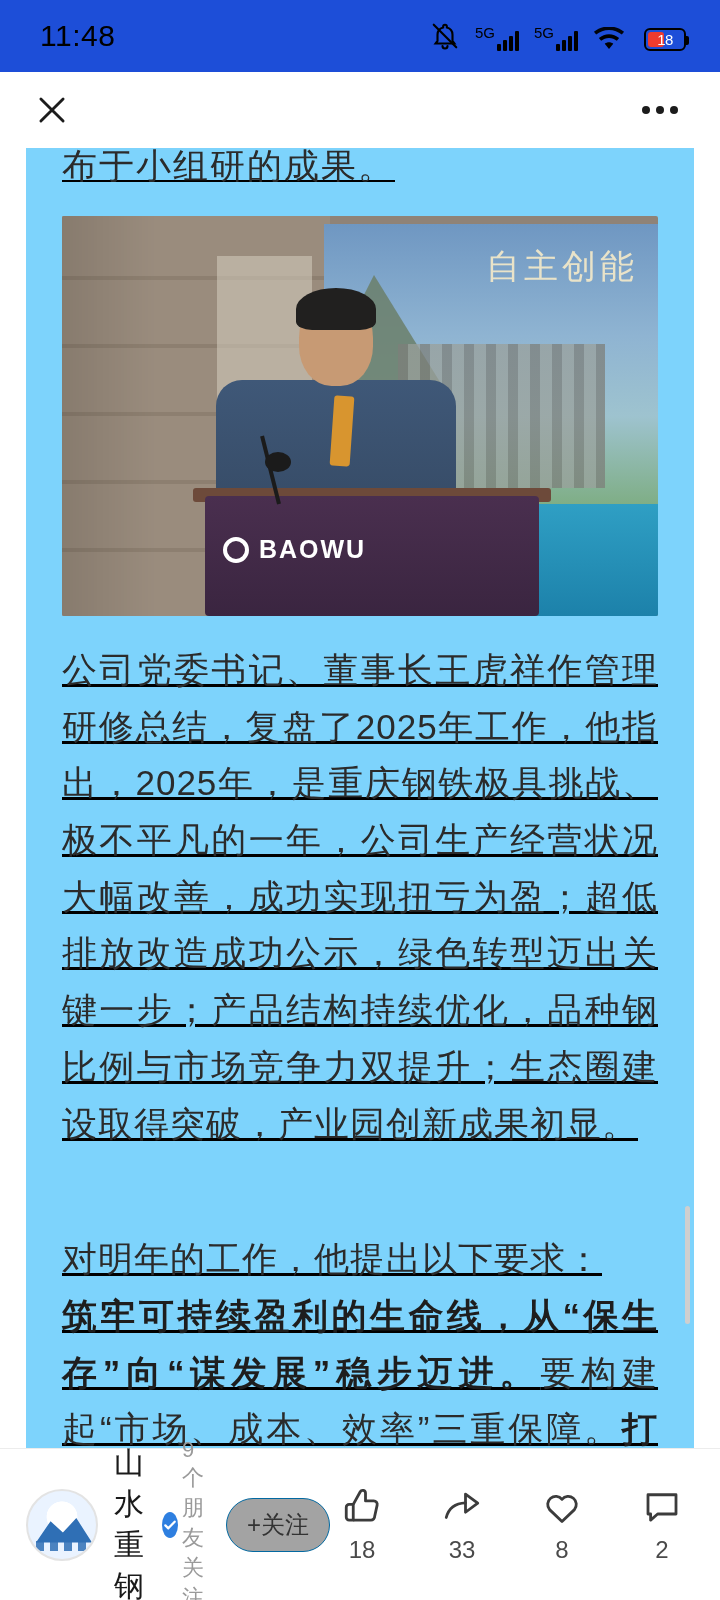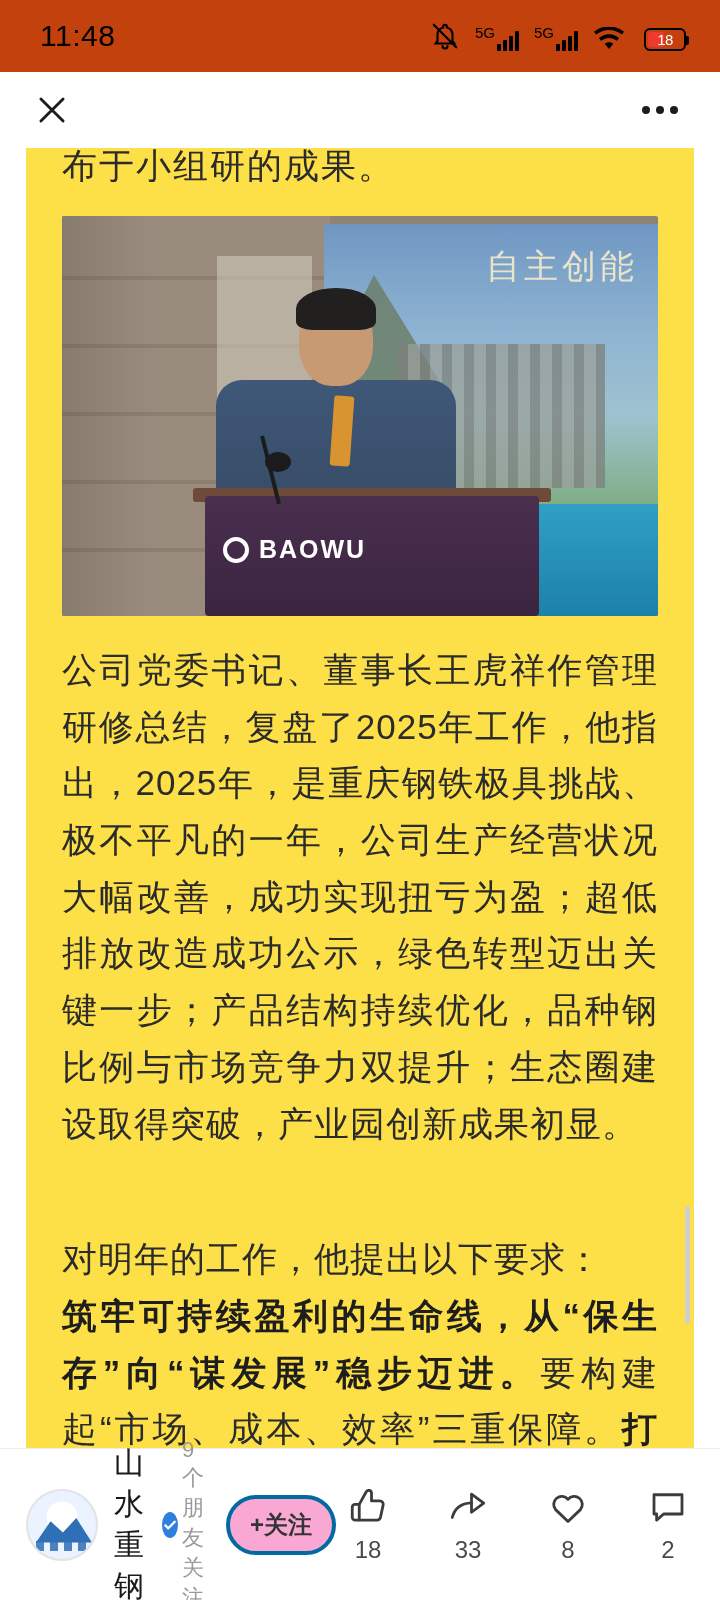--- a/index.html
+++ b/index.html
@@ -10,21 +10,21 @@
     font-family: "Liberation Sans", "DejaVu Sans", sans-serif;
     overflow: hidden;
     position: relative;
   }
 
   
   .statusbar {
     height: 72px;
     display: flex; align-items: center; justify-content: space-between;
     padding: 0 34px 0 40px;
-    background: #c2410c;
+    background: #1d4ed8;
   }
   .status-time {
     font-size: 30px; color: #000; letter-spacing: 0.5px;
     font-family: "Liberation Sans", sans-serif;
   }
   .status-icons { display: flex; align-items: flex-end; gap: 15px; }
   .si { display: flex; align-items: flex-end; }
   .mute-icon svg { display: block; }
   .net-group { display: flex; align-items: flex-end; gap: 2px; }
   .net-label { font-size: 15px; color: #000; line-height: 1; margin-bottom: 11px; }
@@ -59,22 +59,23 @@
   }
   .nav-close { width: 52px; height: 52px; display:flex; align-items:center; justify-content:center; cursor: pointer; }
   .nav-more { width: 52px; height: 52px; display:flex; align-items:center; justify-content:center; gap: 6px; cursor: pointer; }
   .nav-more i { width: 8px; height: 8px; border-radius: 50%; background: #1c1c1c; display:block; }
 
   
   .article {
     position: absolute;
     left: 26px; right: 26px;
     top: 148px; bottom: 152px;
-    background: #fde047;
+    background: #7dd3fc;
     overflow: hidden;
+    text-decoration: underline;
   }
   .art-inner { padding: 0 36px; }
   .clipped-line {
     font-size: 35px; color: #2b2b2b; line-height: 1.0;
     height: 34px; overflow: hidden; margin: 0; padding-top: 0;
     letter-spacing: 2px;
     font-family: "Liberation Sans", sans-serif;
   }
   .hero {
     margin-top: 34px;
@@ -208,25 +209,24 @@
   .acct-name-row { display: flex; align-items: center; gap: 8px; }
   .acct-name { font-size: 30px; color: #1a1a1a; font-family: "Liberation Sans", sans-serif; }
   .verified {
     width: 26px; height: 26px; border-radius: 50%; background: #2e7fe0;
     display:flex; align-items:center; justify-content:center;
   }
   .verified svg { display:block; }
   .acct-sub { font-size: 22px; color: #9a9a9a; font-family: "Liberation Sans", sans-serif; }
   .follow-btn {
     margin-left: 22px;
-    border: 4px solid #0369a1; border-radius: 34px;
-    padding: 10px 20px; font-size: 24px; color: #333; background: #f9a8d4;
+    border: 1px solid #0369a1; border-radius: 34px;
+    padding: 10px 20px; font-size: 24px; color: #333; background: #a3a3a3;
     white-space: nowrap; cursor: pointer;
     font-family: "Liberation Sans", sans-serif;
-    font-weight: bold;
   }
   .actions { margin-left: auto; display: flex; align-items: center; gap: 36px; }
   .action { display: flex; flex-direction: column; align-items: center; gap: 4px; cursor: pointer; width: 64px; }
   .action .count { font-size: 24px; color: #4a4a4a; font-family: "Liberation Sans", sans-serif; }
 </style>
 </head>
 <body>
 
 <div class="statusbar">
   <div class="status-time">11:48</div>

